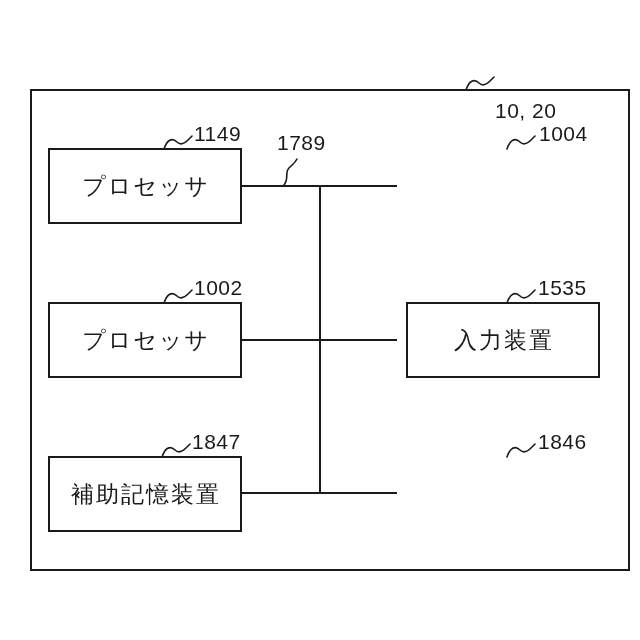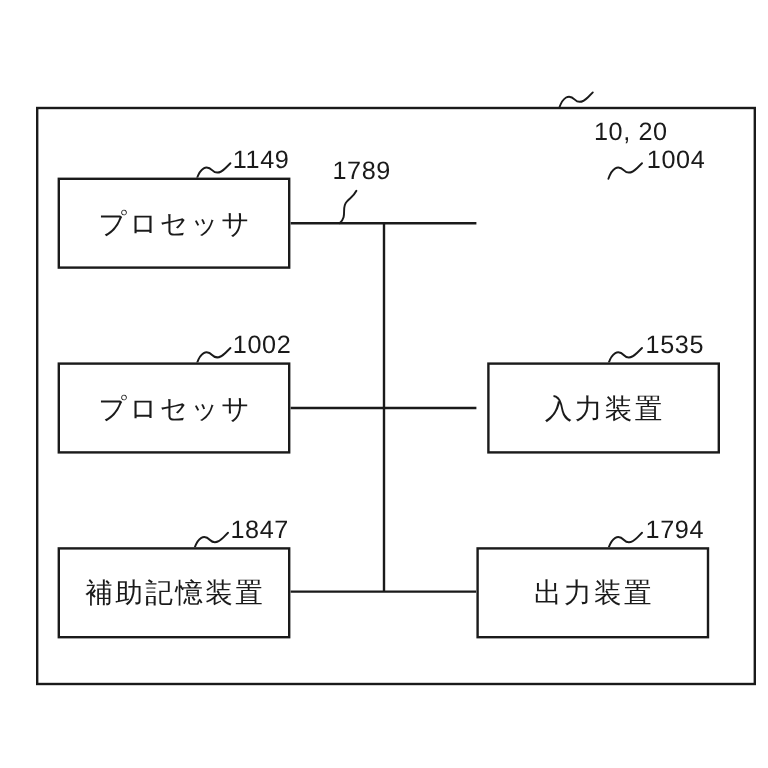--- a/index.html
+++ b/index.html
@@ -70,26 +70,23 @@
   </div>
   <div class="box b-storage">
     <span class="box-label">プロセッサ</span>
   </div>
   <div class="box b-auxstorage">
     <span class="box-label">補助記憶装置</span>
   </div>
   <div class="box b-input">
     <span class="box-label">入力装置</span>
   </div>
-  <div class="box b-output">
-    <span class="box-label">出力装置</span>
-  </div>
 
   <div class="ref r-1001">1149</div>
   <div class="ref r-1002">1002</div>
   <div class="ref r-1003">1847</div>
   <div class="ref r-1004">1004</div>
   <div class="ref r-1005">1535</div>
-  <div class="ref r-1006">1794</div>
+  <div class="ref r-1006">1846</div>
   <div class="ref r-1007">1789</div>
   <div class="ref r-outer">10, 20</div>
 
 </div>
 
 </body></html>

